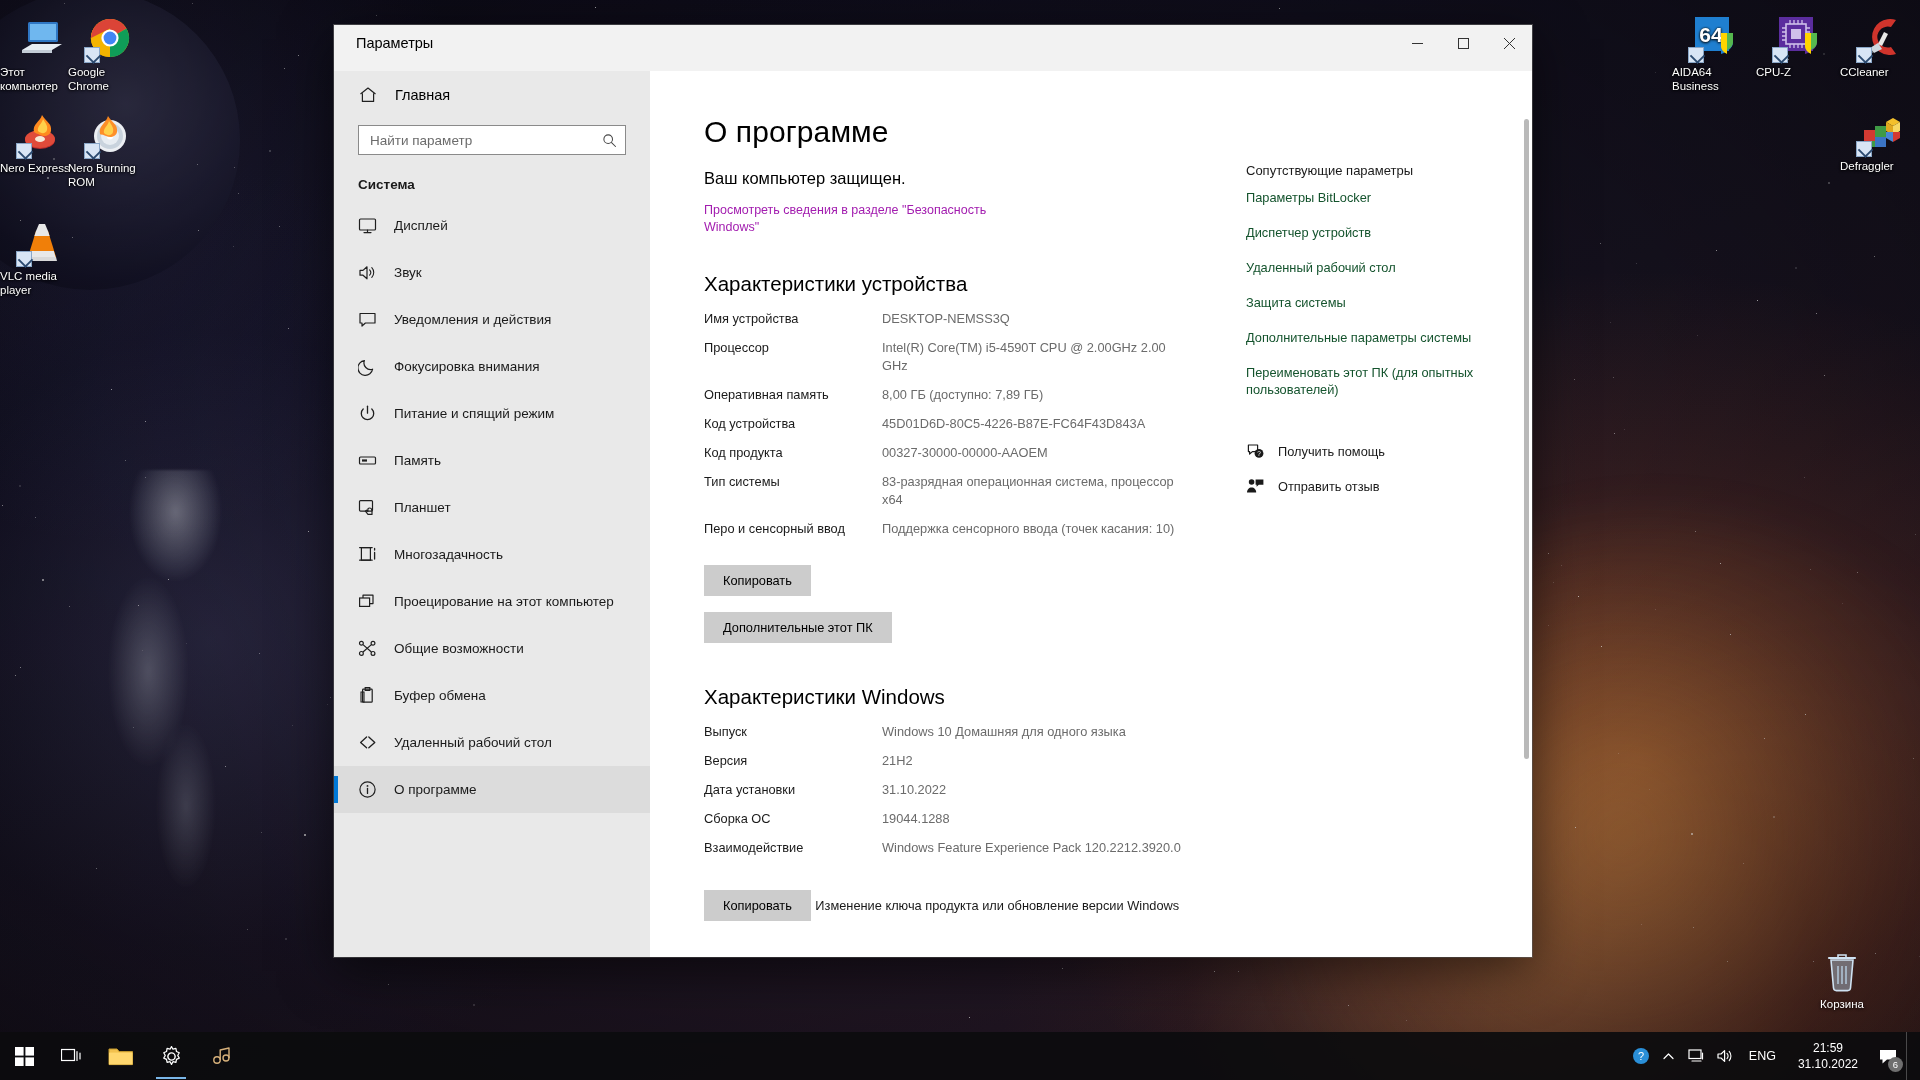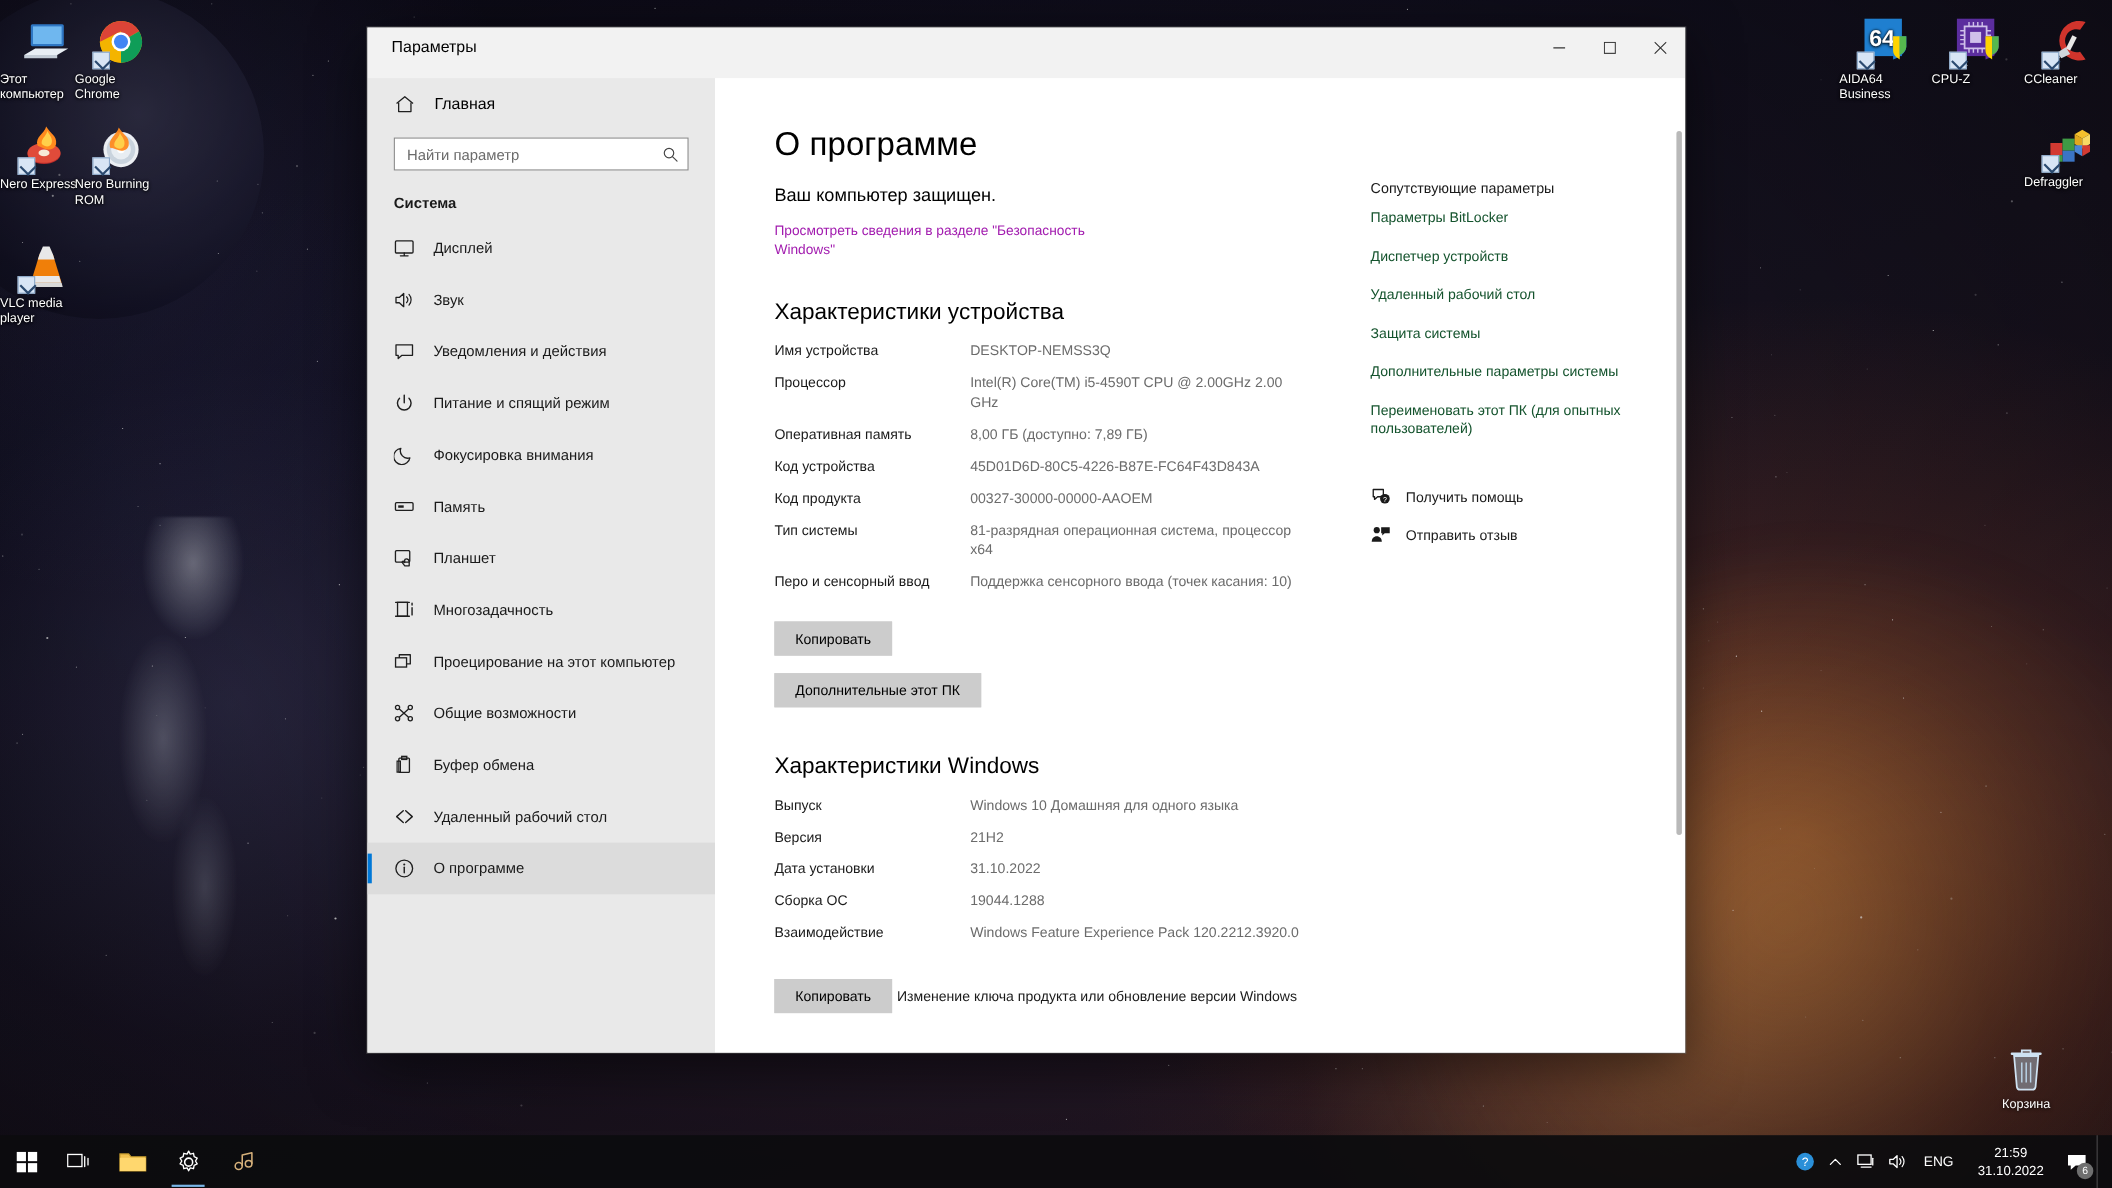--- a/index.html
+++ b/index.html
@@ -770,33 +770,33 @@
     <span class="ico">
       <svg viewBox="0 0 19 19" width="19" height="19">
                 <path d="M2 3.5 h15 v9.5 h-9.6 l-3.4 3 v-3 H2 z" fill="none" stroke="currentColor" stroke-width="1.2" stroke-linejoin="round"></path>
               </svg>
     </span>
     <span class="lbl">Уведомления и действия</span>
   </div>
   <div class="nav-item">
     <span class="ico">
       <svg viewBox="0 0 19 19" width="19" height="19">
+                <path d="M14.6 12.2 A6.6 6.6 0 0 1 6.4 3.6 A7.4 7.4 0 1 0 14.6 12.2 Z" fill="none" stroke="currentColor" stroke-width="1.2" stroke-linejoin="round"></path>
+              </svg>
+    </span>
+    <span class="lbl">Фокусировка внимания</span>
+  </div>
+  <div class="nav-item">
+    <span class="ico">
+      <svg viewBox="0 0 19 19" width="19" height="19">
                 <path d="M9.5 2.2 v7" stroke="currentColor" stroke-width="1.3" stroke-linecap="round"></path>
                 <path d="M5.2 5 a6.2 6.2 0 1 0 8.6 0" fill="none" stroke="currentColor" stroke-width="1.3" stroke-linecap="round"></path>
               </svg>
     </span>
     <span class="lbl">Питание и спящий режим</span>
-  </div>
-  <div class="nav-item">
-    <span class="ico">
-      <svg viewBox="0 0 19 19" width="19" height="19">
-                <path d="M14.6 12.2 A6.6 6.6 0 0 1 6.4 3.6 A7.4 7.4 0 1 0 14.6 12.2 Z" fill="none" stroke="currentColor" stroke-width="1.2" stroke-linejoin="round"></path>
-              </svg>
-    </span>
-    <span class="lbl">Фокусировка внимания</span>
   </div>
   <div class="nav-item">
     <span class="ico">
       <svg viewBox="0 0 19 19" width="19" height="19">
                 <rect x="1.5" y="6" width="16" height="7" rx="1" fill="none" stroke="currentColor" stroke-width="1.2"></rect>
                 <rect x="4" y="8.4" width="5" height="2.2" fill="currentColor"></rect>
               </svg>
     </span>
     <span class="lbl">Память</span>
   </div>
@@ -896,21 +896,21 @@
     <div class="spec-row">
       <div class="spec-key">Код устройства</div>
       <div class="spec-val">45D01D6D-80C5-4226-B87E-FC64F43D843A</div>
     </div>
     <div class="spec-row">
       <div class="spec-key">Код продукта</div>
       <div class="spec-val">00327-30000-00000-AAOEM</div>
     </div>
     <div class="spec-row">
       <div class="spec-key">Тип системы</div>
-      <div class="spec-val">81-разрядная операционная система, процессор x64</div>
+      <div class="spec-val">83-разрядная операционная система, процессор x64</div>
     </div>
     <div class="spec-row">
       <div class="spec-key">Перо и сенсорный ввод</div>
       <div class="spec-val">Поддержка сенсорного ввода (точек касания: 10)</div>
     </div>
           </div>
 
         <button class="btn">Копировать</button>
         <br>
         <button class="btn">Дополнительные этот ПК</button>

